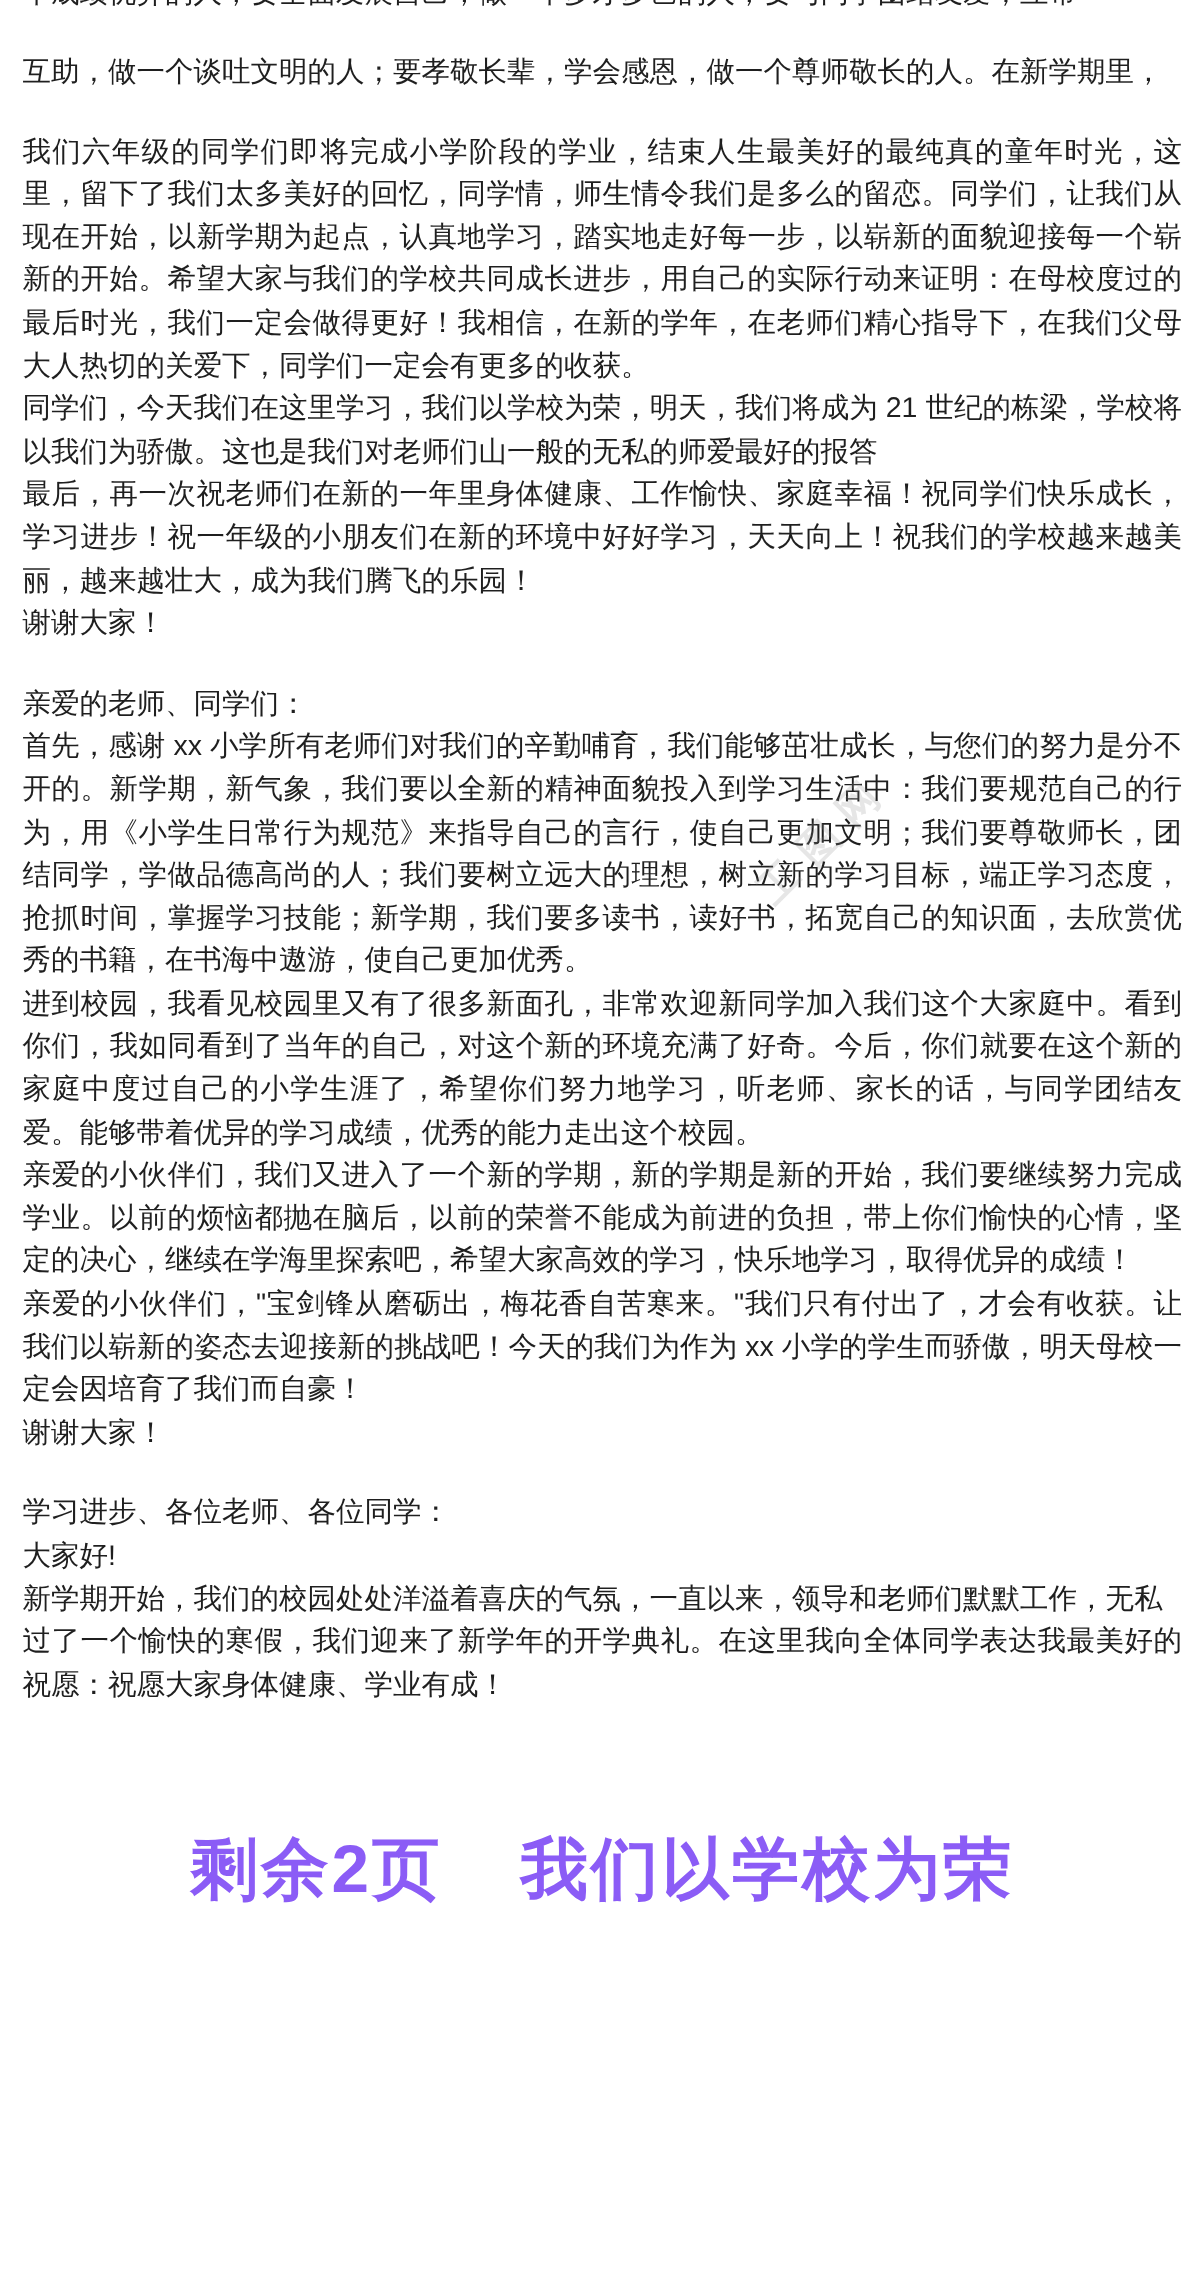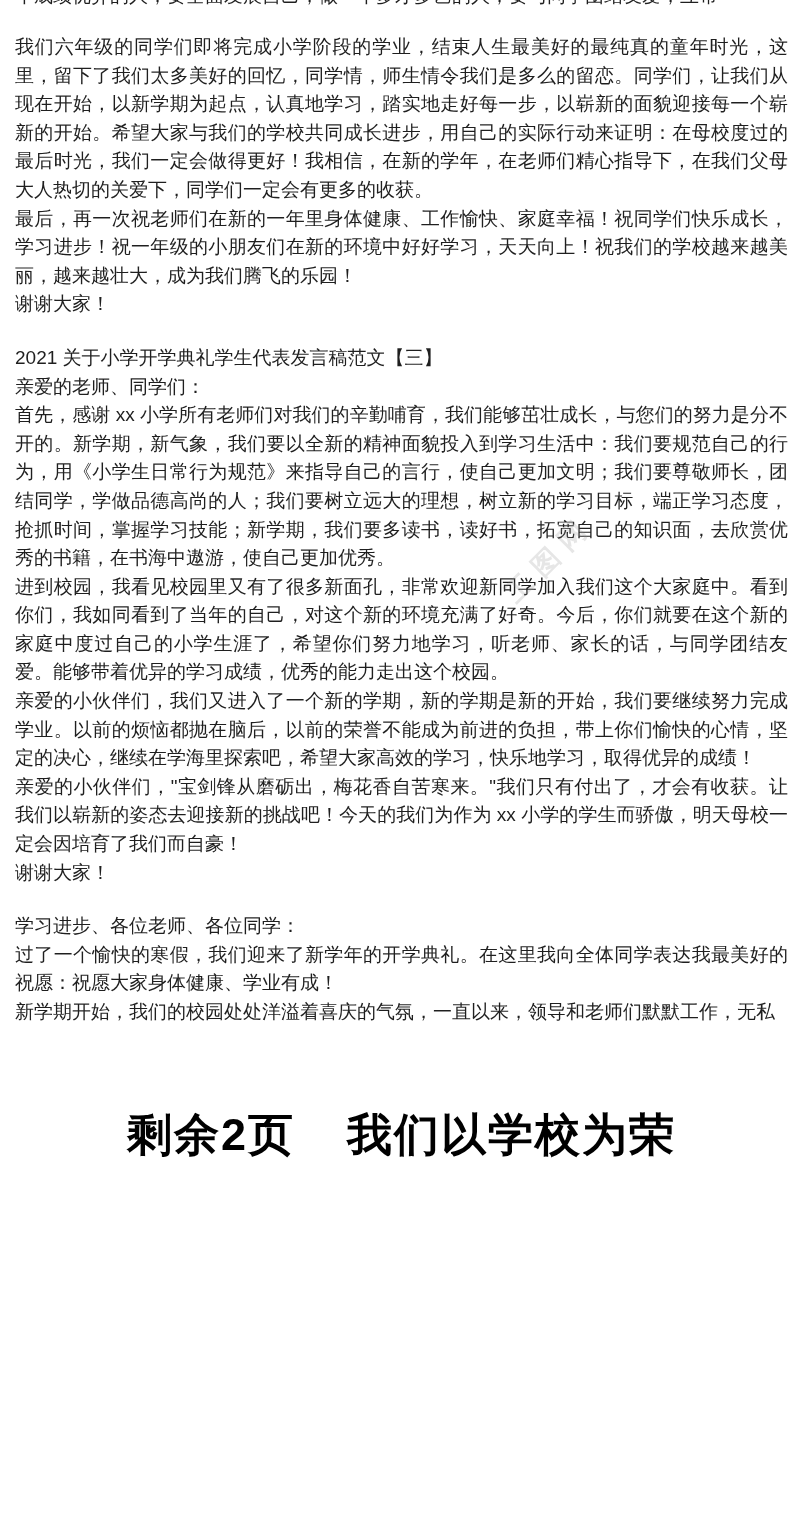--- a/index.html
+++ b/index.html
@@ -42,58 +42,60 @@
   
   .banner{
     margin-top:82px;
     display:flex;
     justify-content:center;
     align-items:baseline;
     gap:52px;
     font-size:45px;
     line-height:52px;
     font-weight:bold;
-    color:#000000;
+    color:#8b5cf6;
     text-align:center;
     letter-spacing:2px;
   }
 </style>
 </head>
 <body>
 
 <div class="page">
 
   <div class="watermark">工图网</div>
 
   <div class="doc">
 
     <div class="clip-line">
       <p>个成绩优异的人；要全面发展自己，做一个多才多艺的人；要与同学团结友爱，互帮</p>
     </div>
+    <p class="cont-line">互助，做一个谈吐文明的人；要孝敬长辈，学会感恩，做一个尊师敬长的人。在新学期里，</p>
 
     <div class="gap-1line"></div>
 
     <p>我们六年级的同学们即将完成小学阶段的学业，结束人生最美好的最纯真的童年时光，这里，留下了我们太多美好的回忆，同学情，师生情令我们是多么的留恋。同学们，让我们从现在开始，以新学期为起点，认真地学习，踏实地走好每一步，以崭新的面貌迎接每一个崭新的开始。希望大家与我们的学校共同成长进步，用自己的实际行动来证明：在母校度过的最后时光，我们一定会做得更好！我相信，在新的学年，在老师们精心指导下，在我们父母大人热切的关爱下，同学们一定会有更多的收获。</p>
+    <p>同学们，今天我们在这里学习，我们以学校为荣，明天，我们将成为 21 世纪的栋梁，学校将以我们为骄傲。这也是我们对老师们山一般的无私的师爱最好的报答</p>
     <p>最后，再一次祝老师们在新的一年里身体健康、工作愉快、家庭幸福！祝同学们快乐成长，学习进步！祝一年级的小朋友们在新的环境中好好学习，天天向上！祝我们的学校越来越美丽，越来越壮大，成为我们腾飞的乐园！</p>
     <p>谢谢大家！</p>
 
     <div class="section">
-      <p class="heading">2021 关于小学开学典礼学生代表发言稿范文【三】</p>
       <p>亲爱的老师、同学们：</p>
       <p>首先，感谢 xx 小学所有老师们对我们的辛勤哺育，我们能够茁壮成长，与您们的努力是分不开的。新学期，新气象，我们要以全新的精神面貌投入到学习生活中：我们要规范自己的行为，用《小学生日常行为规范》来指导自己的言行，使自己更加文明；我们要尊敬师长，团结同学，学做品德高尚的人；我们要树立远大的理想，树立新的学习目标，端正学习态度，抢抓时间，掌握学习技能；新学期，我们要多读书，读好书，拓宽自己的知识面，去欣赏优秀的书籍，在书海中遨游，使自己更加优秀。</p>
       <p>进到校园，我看见校园里又有了很多新面孔，非常欢迎新同学加入我们这个大家庭中。看到你们，我如同看到了当年的自己，对这个新的环境充满了好奇。今后，你们就要在这个新的家庭中度过自己的小学生涯了，希望你们努力地学习，听老师、家长的话，与同学团结友爱。能够带着优异的学习成绩，优秀的能力走出这个校园。</p>
       <p>亲爱的小伙伴们，我们又进入了一个新的学期，新的学期是新的开始，我们要继续努力完成学业。以前的烦恼都抛在脑后，以前的荣誉不能成为前进的负担，带上你们愉快的心情，坚定的决心，继续在学海里探索吧，希望大家高效的学习，快乐地学习，取得优异的成绩！</p>
       <p>亲爱的小伙伴们，"宝剑锋从磨砺出，梅花香自苦寒来。"我们只有付出了，才会有收获。让我们以崭新的姿态去迎接新的挑战吧！今天的我们为作为 xx 小学的学生而骄傲，明天母校一定会因培育了我们而自豪！</p>
       <p>谢谢大家！</p>
     </div>
 
     <div class="section">
       <p>学习进步、各位老师、各位同学：</p>
+      <p>大家好!</p>
+      <p>新学期开始，我们的校园处处洋溢着喜庆的气氛，一直以来，领导和老师们默默工作，无私</p>
       <p>过了一个愉快的寒假，我们迎来了新学年的开学典礼。在这里我向全体同学表达我最美好的祝愿：祝愿大家身体健康、学业有成！</p>
-      <p>新学期开始，我们的校园处处洋溢着喜庆的气氛，一直以来，领导和老师们默默工作，无私</p>
     </div>
 
   </div>
 
   <div class="banner">
     <span>剩余2页</span>
     <span>我们以学校为荣</span>
   </div>
 
 </div>

